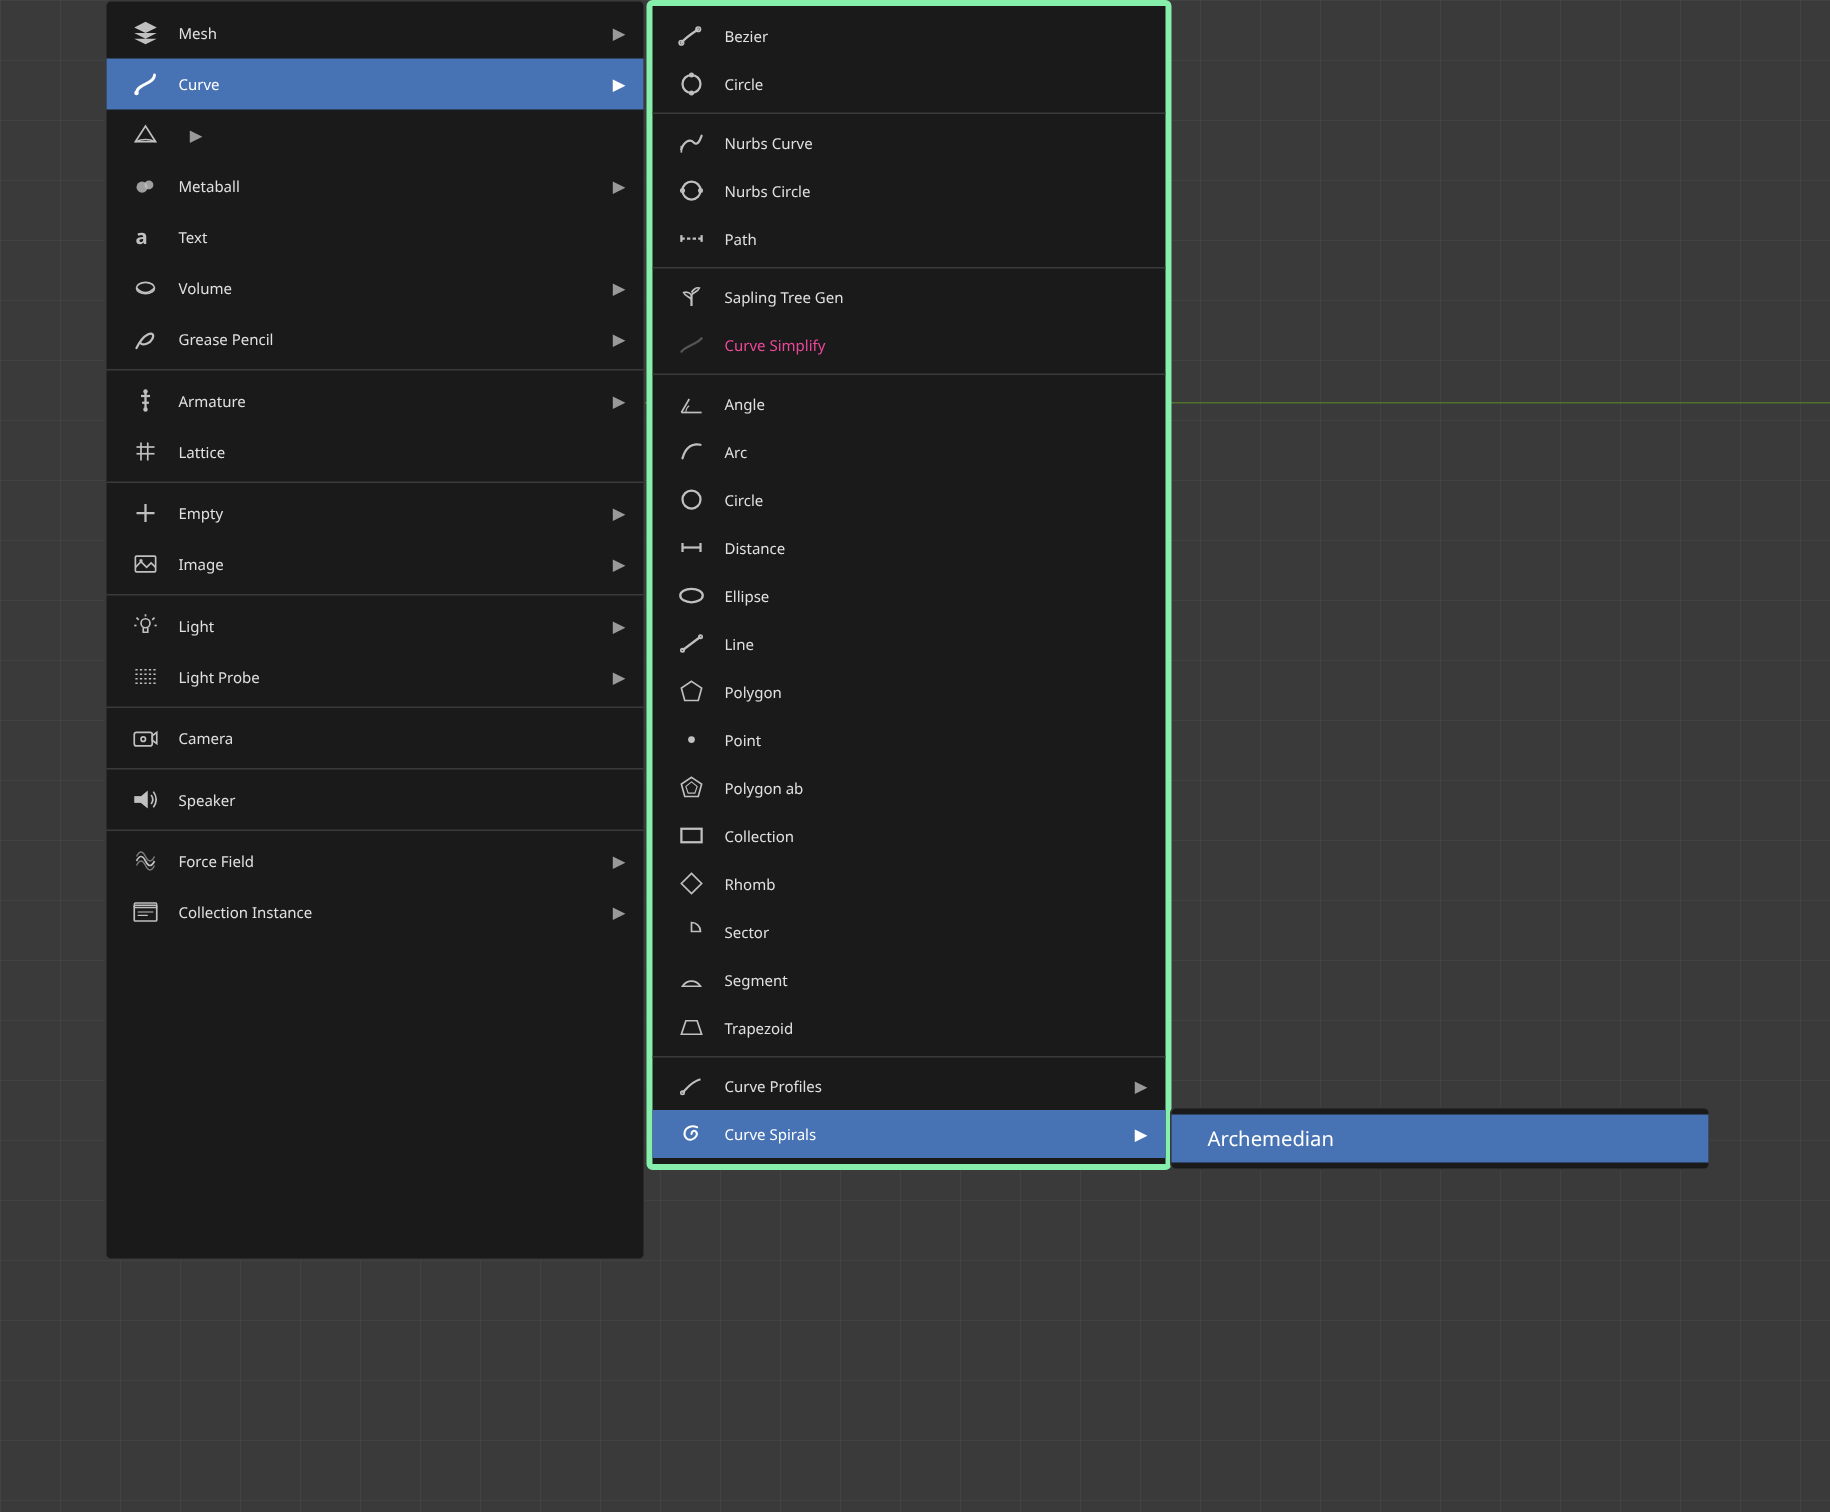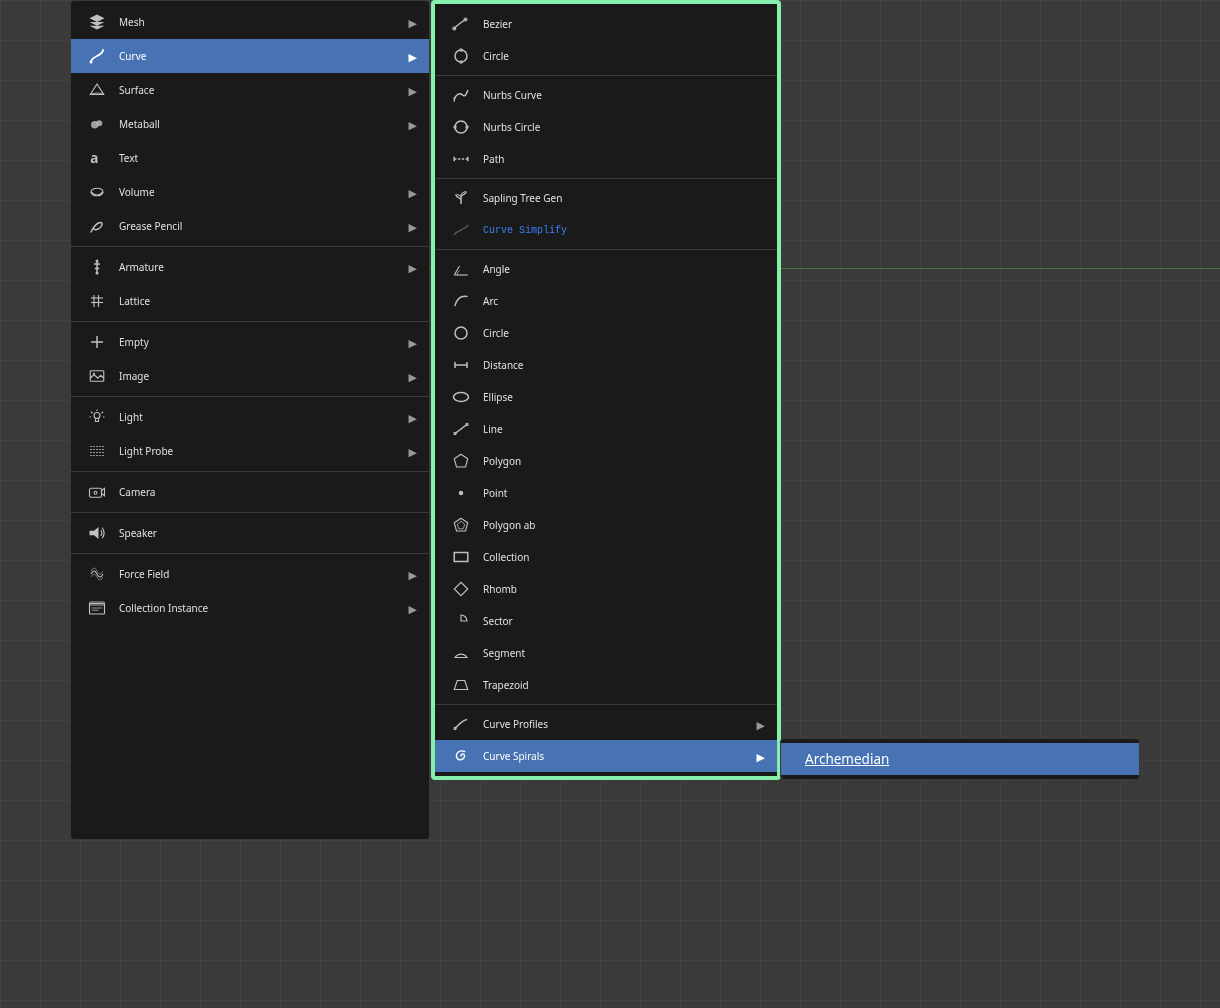--- a/index.html
+++ b/index.html
@@ -120,23 +120,22 @@
 
     .secondary-menu .menu-item {
       padding: 6px 12px;
     }
 
     .secondary-menu .menu-item.active {
       background-color: #4772b3;
     }
 
     .secondary-menu .menu-item.disabled {
-      color: #3b82f6;
+      color: #ec4899;
       cursor: default;
-      font-family: Liberation Mono, monospace;
     }
 
     .secondary-menu .menu-item.disabled .item-icon {
       color: #555;
     }
 
     
     svg.menu-icon {
       width: 18px;
       height: 18px;
@@ -178,21 +177,20 @@
       <span class="arrow">▶</span>
     </div>
 
     <div class="menu-item">
       <span class="item-icon">
         <svg class="menu-icon" viewBox="0 0 24 24">
             <path d="M3 18 L12 4 L21 18 Z" stroke="currentColor" stroke-width="1.5" fill="none"></path>
             <path d="M3 18 Q12 14 21 18" stroke="currentColor" stroke-width="1.5" fill="none"></path>
           </svg>
       </span>
-      <span class="item-label">Surface</span>
       <span class="arrow">▶</span>
     </div>
 
     <div class="menu-item">
       <span class="item-icon">
         <svg class="menu-icon" viewBox="0 0 24 24">
             <circle cx="9" cy="13" r="5" fill="currentColor" opacity="0.8"></circle>
             <circle cx="15" cy="11" r="4" fill="currentColor" opacity="0.8"></circle>
           </svg>
       </span>
@@ -606,19 +604,19 @@
             </svg>
         </span>
         <span class="item-label">Curve Spirals</span>
         <span class="arrow">▶</span>
       </div>
 
     </div>
 
     <div style="position:absolute; bottom:0; left:350px; width:360px; background-color:#1a1a1a; border:1px solid #3a3a3a; border-radius:4px; padding:4px 0;">
       <div class="menu-item active">
-        <span class="item-label" style="padding-left:12px; font-size:13.5px;text-decoration:underline;">Archemedian</span>
+        <span class="item-label" style="padding-left:12px; font-size:13.5px;">Archemedian</span>
       </div>
     </div>
 
   </div>
 
 </div>
 
 </body></html>

